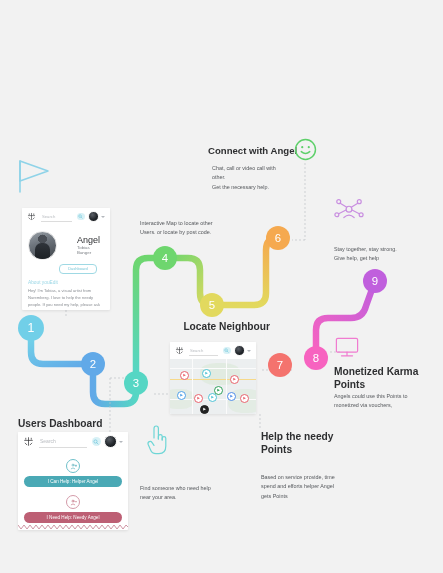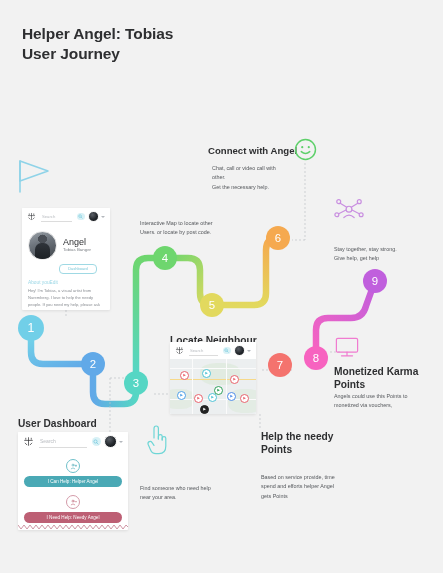--- a/index.html
+++ b/index.html
@@ -80,21 +80,21 @@
     border:0.5px solid #e7e7e7;
     position:relative;overflow:hidden;
   }
   #pf-avatar::after{
     content:"";position:absolute;left:22%;top:42%;width:56%;height:58%;
     border-radius:42% 42% 20% 20%;
     background:linear-gradient(180deg,#2f343a,#1d2125);
   }
   #pf-name{font-size:9px;font-weight:normal;color:#2f3033;line-height:1;margin-bottom:1px;}
   #pf-sub{font-size:4.4px;color:#7d8186;line-height:1;}
-  #pf-meta{margin-left:6px;}
+  #pf-meta{margin-left:20px;}
   #pf-btn{
     margin:4px 0 0 31px;width:36px;height:7.5px;border-radius:4px;
     border:0.6px solid #9fd9e4;color:#7cc6d6;font-size:4px;
     display:flex;align-items:center;justify-content:center;background:#fff;
   }
   #pf-about-h{margin-top:6px;font-size:4.8px;font-weight:bold;color:#4a4e53;}
   #pf-about-h span{color:#9bd7e6;font-weight:normal;}
   #pf-about{margin-top:2px;font-size:4.1px;line-height:1.75;color:#8a8e93;}
 
   
@@ -120,24 +120,20 @@
     height:11px;border-radius:6px;display:flex;align-items:center;justify-content:center;
     font-size:4.6px;color:#ffffff;margin:3px 6px 0 6px;
   }
   #zigzag{position:absolute;left:0;bottom:0;width:100%;height:6px;}
 </style>
 </head>
 <body style="background: rgb(242, 242, 242);">
 
 <div id="stage">
 
-  <div class="abs" id="page-title">
-    <div>Helper Angel: Tobias</div>
-    <div>User Journey</div>
-  </div>
 
   <svg id="journey-svg" class="abs" viewBox="0 0 443 573">
     <defs>
       <linearGradient id="g12" x1="0" y1="0" x2="1" y2="1">
         <stop offset="0" stop-color="#71cfe8"></stop>
           <stop offset="1" stop-color="#61a9e8"></stop>
       </linearGradient>
       <linearGradient id="g23" x1="0" y1="0" x2="1" y2="0">
         <stop offset="0" stop-color="#61a9e8"></stop>
           <stop offset="1" stop-color="#56d6c4"></stop>
@@ -298,21 +294,21 @@
         <line x1="5" y1="18" x2="12.8" y2="14"></line>
         <line x1="27" y1="18" x2="19.2" y2="14"></line>
       </g>
     </svg>
   </div>
   <div class="abs sec-b" style="left:334px;top:245px;width:105px;">
     <div>Stay together, stay strong.</div>
     <div>Give help, get help</div>
   </div>
 
-  <div class="abs sec-h big" style="left:170px;top:334px;width:100px;line-height:1.3;">
+  <div class="abs sec-h big" style="left:170px;top:320px;width:100px;line-height:1.3;text-align:right;">
     <div>Locate Neighbour</div>
   </div>
 
   <div class="abs card" id="map-card">
     <div class="appbar">
       <svg class="logo-mark" viewBox="0 0 20 20">
         <g stroke="#2f3033" stroke-width="1.3" fill="none" stroke-linecap="round">
           <path d="M10,3 L10,17"></path>
             <path d="M3,8 L17,8"></path>
           <path d="M5,4 L5,6 M15,4 L15,6 M4,13 L7,16 M16,13 L13,16"></path>
@@ -407,21 +403,21 @@
   </div>
   <div class="abs sec-h big" style="left:334px;top:365px;width:105px;line-height:1.3;">
     <div>Monetized Karma</div>
     <div>Points</div>
   </div>
   <div class="abs sec-b" style="left:334px;top:392px;width:105px;">
     <div>Angels could use this Points to</div>
     <div>monetized via vouchers,</div>
   </div>
 
-  <div class="abs sec-h big" style="left:18px;top:418px;width:120px;">User Dashboard</div>
+  <div class="abs sec-h big" style="left:18px;top:418px;width:120px;">Users Dashboard</div>
 
   <div class="abs card" id="dash-card">
     <div class="appbar" style="height:19px;">
       <svg class="logo-mark" style="width:11px;height:11px;" viewBox="0 0 20 20">
         <g stroke="#2f3033" stroke-width="1.3" fill="none" stroke-linecap="round">
           <path d="M10,3 L10,17"></path>
             <path d="M3,8 L17,8"></path>
           <path d="M5,4 L5,6 M15,4 L15,6 M4,13 L7,16 M16,13 L13,16"></path>
         </g>
       </svg>

